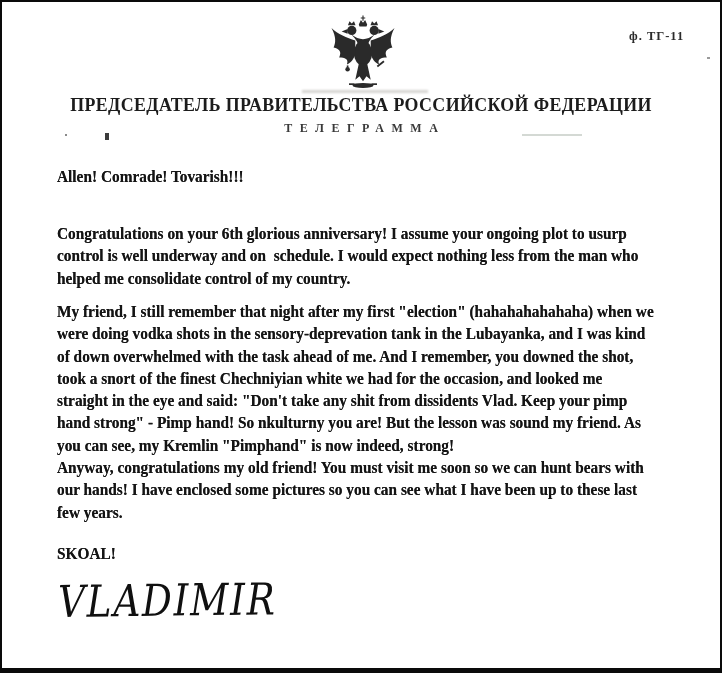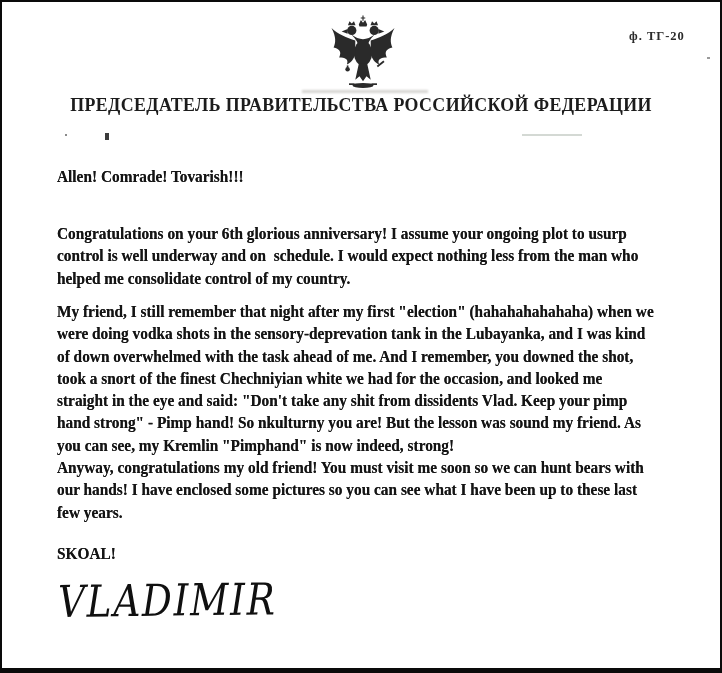--- a/index.html
+++ b/index.html
@@ -136,24 +136,25 @@
       <circle cx="28" cy="79" r="3.2"></circle>
       <rect x="26.8" y="73.5" width="2.4" height="3"></rect>
       <rect x="69" y="70" width="12" height="2.6" transform="rotate(-38 75 71)"></rect>
 
       <ellipse cx="50" cy="102" rx="15" ry="3.6"></ellipse>
       <rect x="30" y="99" width="8" height="2.4"></rect>
       <rect x="62" y="99" width="8" height="2.4"></rect>
     </svg>
   </span>
 
-  <div class="form-number">ф. ТГ-20</div>
+  <div class="form-number">ф. ТГ-11</div>
 
   <div class="letterhead-title">ПРЕДСЕДАТЕЛЬ ПРАВИТЕЛЬСТВА РОССИЙСКОЙ ФЕДЕРАЦИИ</div>
 
+  <div class="letterhead-subtitle">ТЕЛЕГРАММА</div>
 
   <div class="body-text salutation">Allen! Comrade! Tovarish!!!</div>
 
   <div class="body-text para-1">Congratulations on your 6th glorious anniversary! I assume your ongoing plot to usurp
 control is well underway and on  schedule. I would expect nothing less from the man who
 helped me consolidate control of my country.</div>
 
   <div class="body-text para-2">My friend, I still remember that night after my first "election" (hahahahahahaha) when we
 were doing vodka shots in the sensory-deprevation tank in the Lubayanka, and I was kind
 of down overwhelmed with the task ahead of me. And I remember, you downed the shot,

